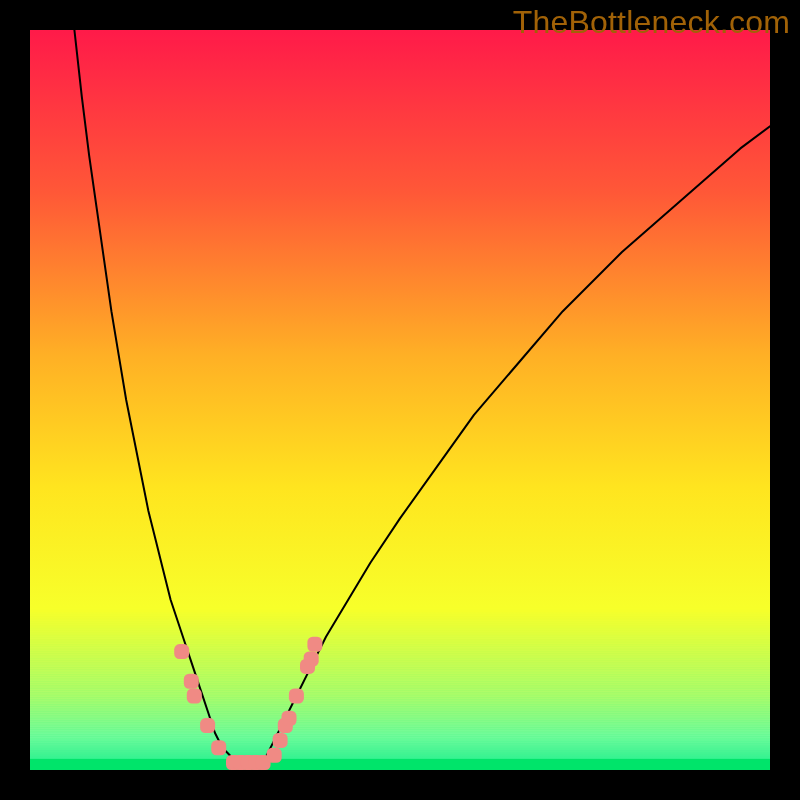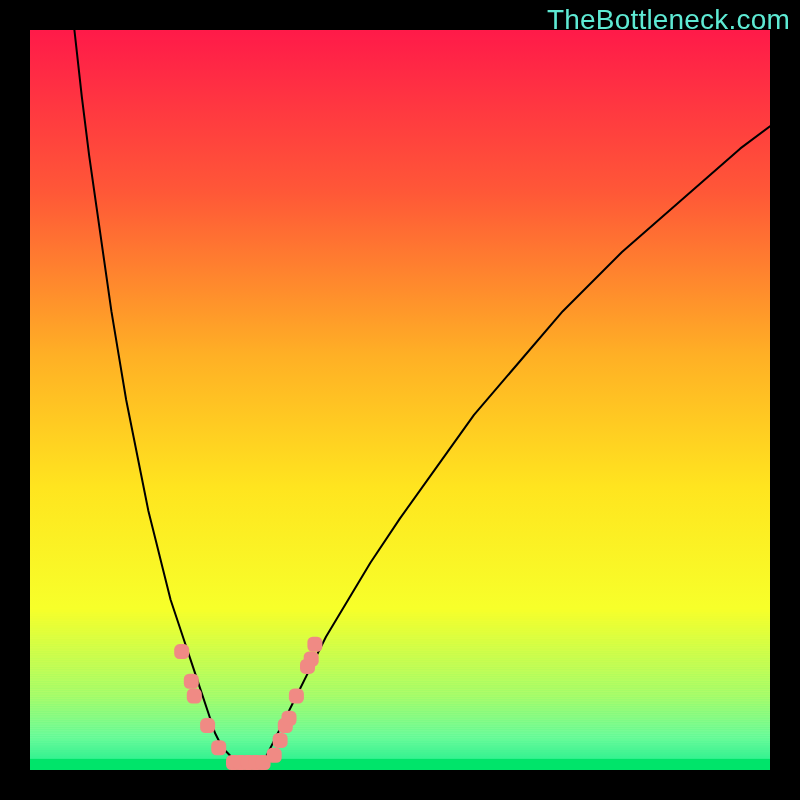--- a/index.html
+++ b/index.html
@@ -14,22 +14,22 @@
   .frame {
     position: relative;
     width: 800px;
     height: 800px;
     background: #000;
   }
   .watermark {
     position: absolute;
     top: 4px;
     right: 10px;
-    color: #5eead4;
-    font-size: 28px;
+    color: #a16207;
+    font-size: 32px;
     font-weight: 400;
     letter-spacing: 0.2px;
     z-index: 10;
     user-select: none;
   }
   .plot-wrap {
     position: absolute;
     left: 30px;
     top: 30px;
     width: 740px;

